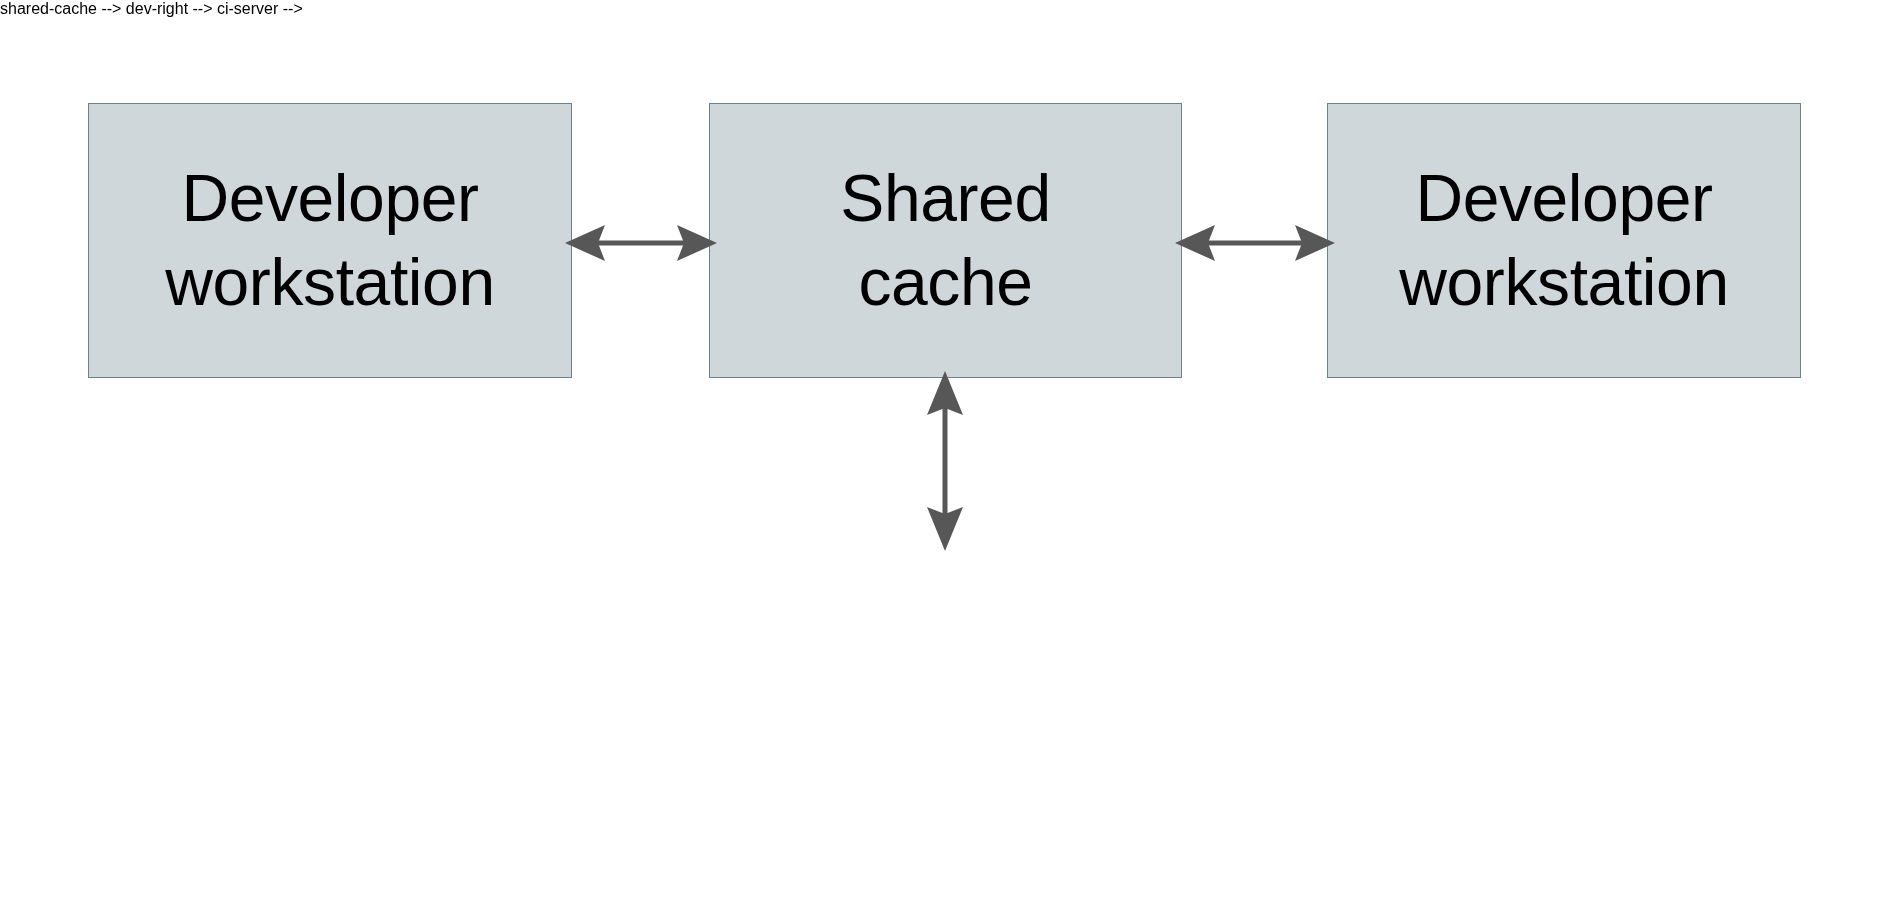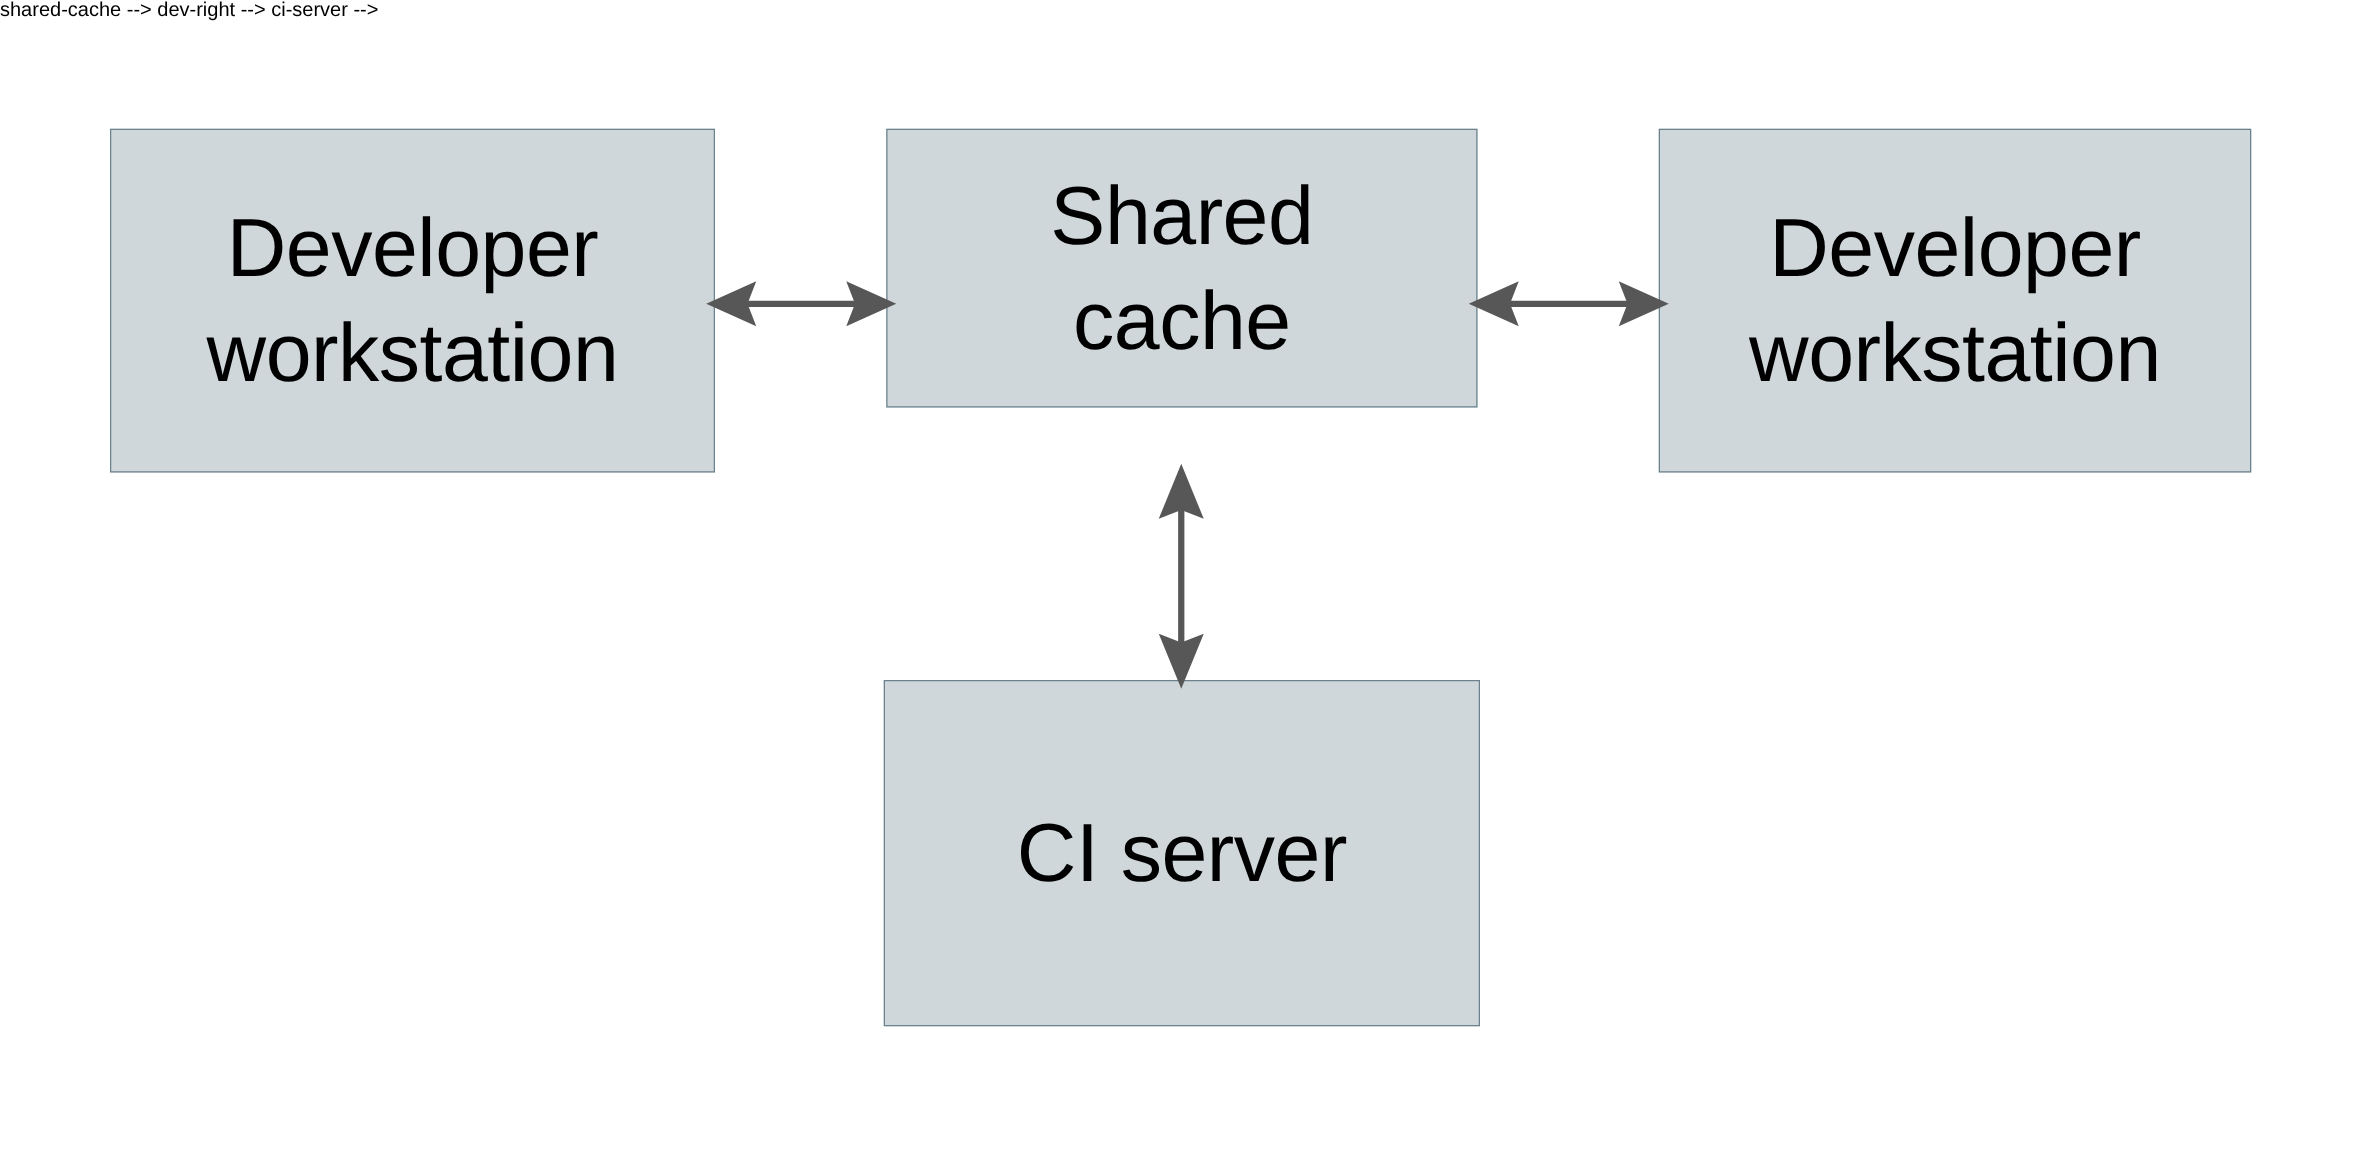--- a/index.html
+++ b/index.html
@@ -58,33 +58,30 @@
 <body>
 
 <div id="canvas" style="width: 1900px; height: 922px; background: rgb(255, 255, 255);">
 
   
   <div class="node" id="node-dev-left" style="left: 88px; top: 103px; width: 484px; height: 275px; background: rgb(208, 215, 218); border-color: rgb(107, 130, 142);">
     <div class="node-label" style="color: rgb(0, 0, 0);">Developer
 workstation</div>
   </div>
 
-  <div class="node" id="node-shared" style="left: 709px; top: 103px; width: 473px; height: 223px; background: rgb(208, 215, 218); border-color: rgb(107, 130, 142);">
+  <div class="node" id="node-shared" style="left: 709px; top: 103px; width: 473px; height: 275px; background: rgb(208, 215, 218); border-color: rgb(107, 130, 142);">
     <div class="node-label" style="color: rgb(0, 0, 0);">Shared
 cache</div>
   </div>
 
   <div class="node" id="node-dev-right" style="left: 1327px; top: 103px; width: 474px; height: 275px; background: rgb(208, 215, 218); border-color: rgb(107, 130, 142);">
     <div class="node-label" style="color: rgb(0, 0, 0);">Developer
 workstation</div>
   </div>
 
-  <div class="node" id="node-ci" style="left: 707px; top: 544px; width: 477px; height: 277px; background: rgb(208, 215, 218); border-color: rgb(107, 130, 142);">
-    <div class="node-label" style="color: rgb(0, 0, 0);">CI server</div>
-  </div>
 
   
 
     shared-cache --&gt;
   <svg class="connector" id="edge-left-shared" viewBox="0 0 152 76" width="152" height="76">
     <line class="arrow-shaft" x1="16" y1="38" x2="136" y2="38" stroke-width="5" stroke="#575757"></line>
     <path class="arrow-path" d="M 0 38 L 40 20 L 33 38 L 40 56 Z" fill="#575757"></path>
     <path class="arrow-path" d="M 152 38 L 112 20 L 119 38 L 112 56 Z" fill="#575757"></path>
   </svg>
 

